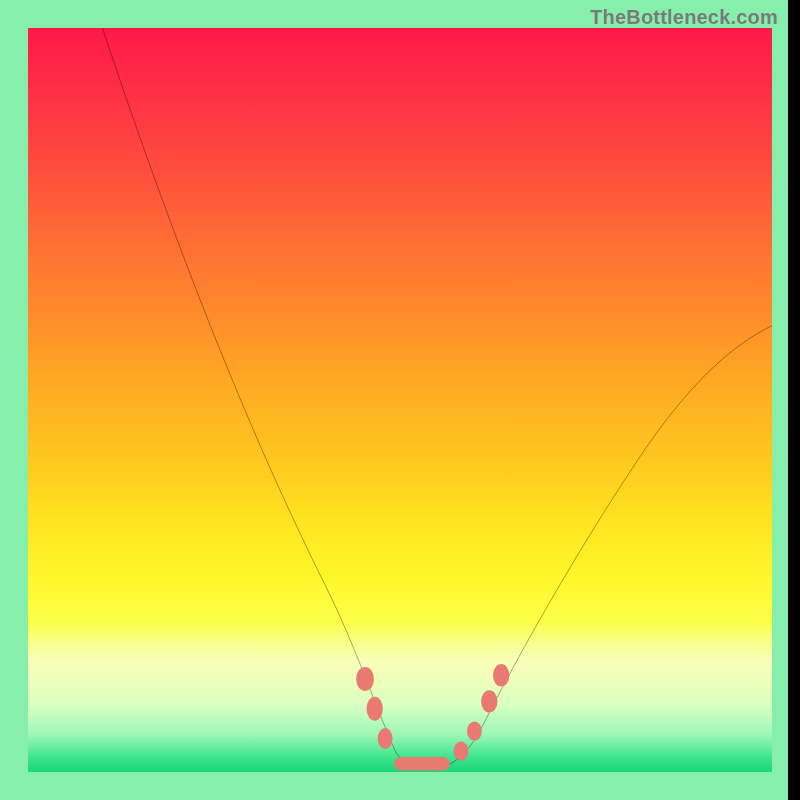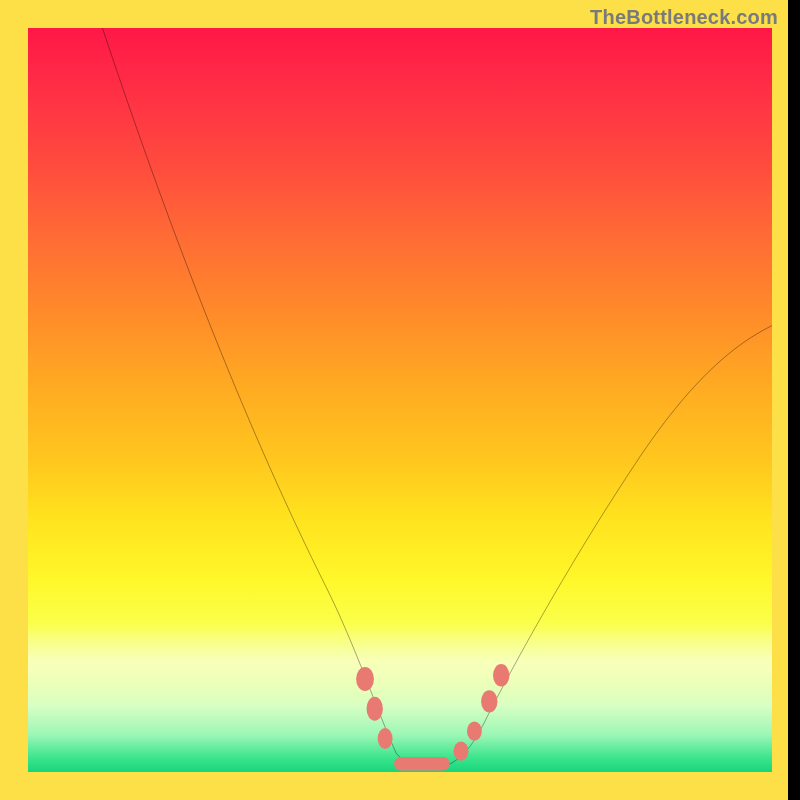--- a/index.html
+++ b/index.html
@@ -10,21 +10,21 @@
     overflow: hidden;
     background: #000;
     font-family: Arial, Helvetica, sans-serif;
   }
   .frame {
     position: absolute;
     left: 0;
     top: 0;
     width: 788px;
     height: 800px;
-    background: #fde047;
+    background: #86efac;
   }
   .plot-area {
     position: absolute;
     left: 28px;
     top: 28px;
     width: 744px;
     height: 744px;
     overflow: hidden;
   }
   

